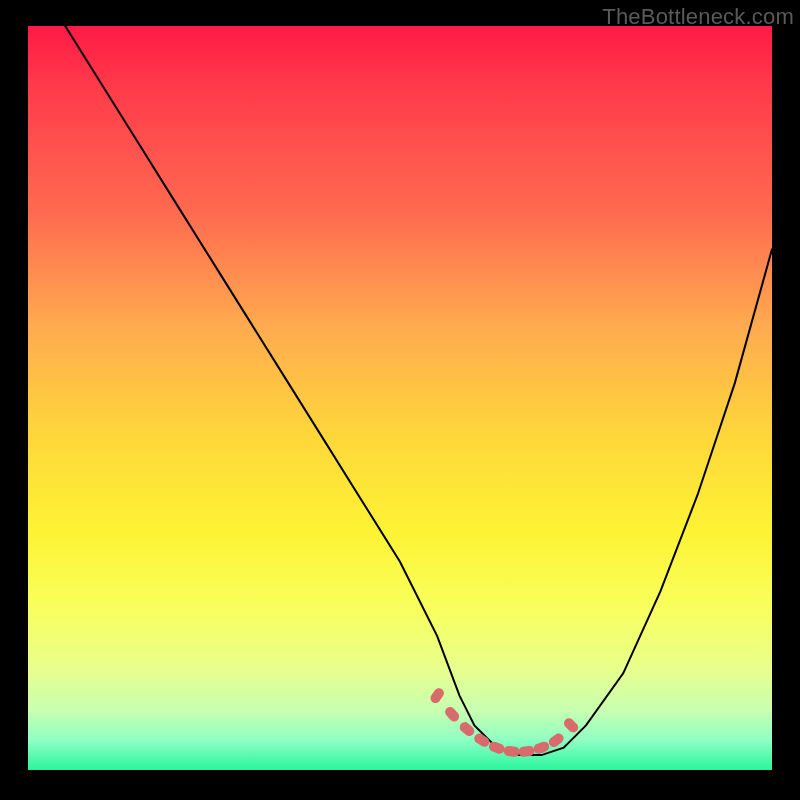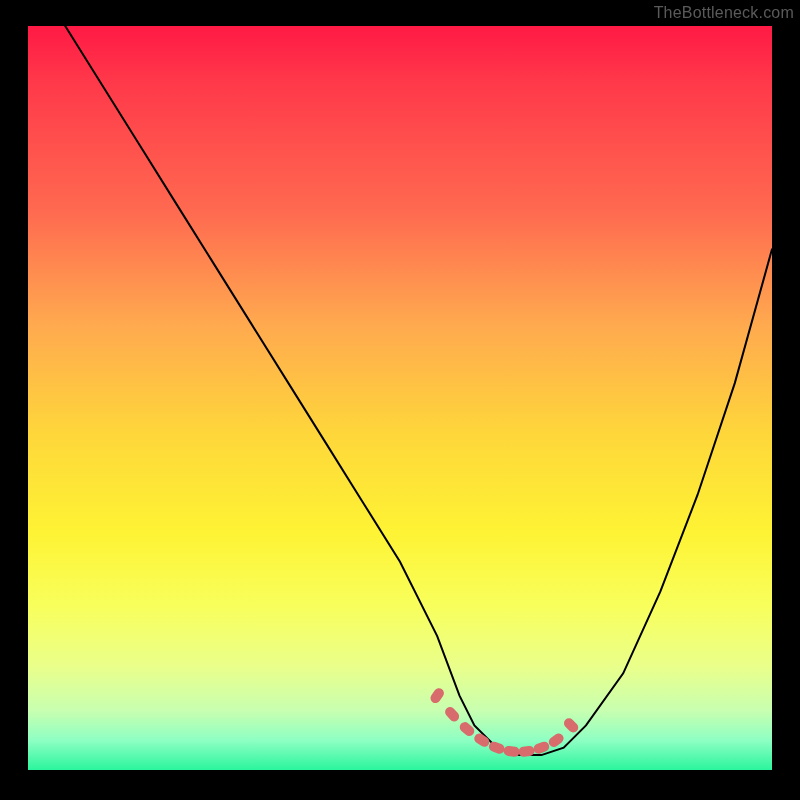--- a/index.html
+++ b/index.html
@@ -28,21 +28,21 @@
       #eaff8a 86%,
       #c8ffb0 92%,
       #8effc3 96%,
       #2bf59e 100%);
   }
   .watermark {
     position: absolute;
     top: 4px;
     right: 6px;
     color: #5a5a5a;
-    font-size: 16px;
+    font-size: 22px;
     font-weight: 400;
     letter-spacing: 0.2px;
   }
   svg {
     position: absolute;
     left: 0;
     top: 0;
   }
 </style>
 </head>

